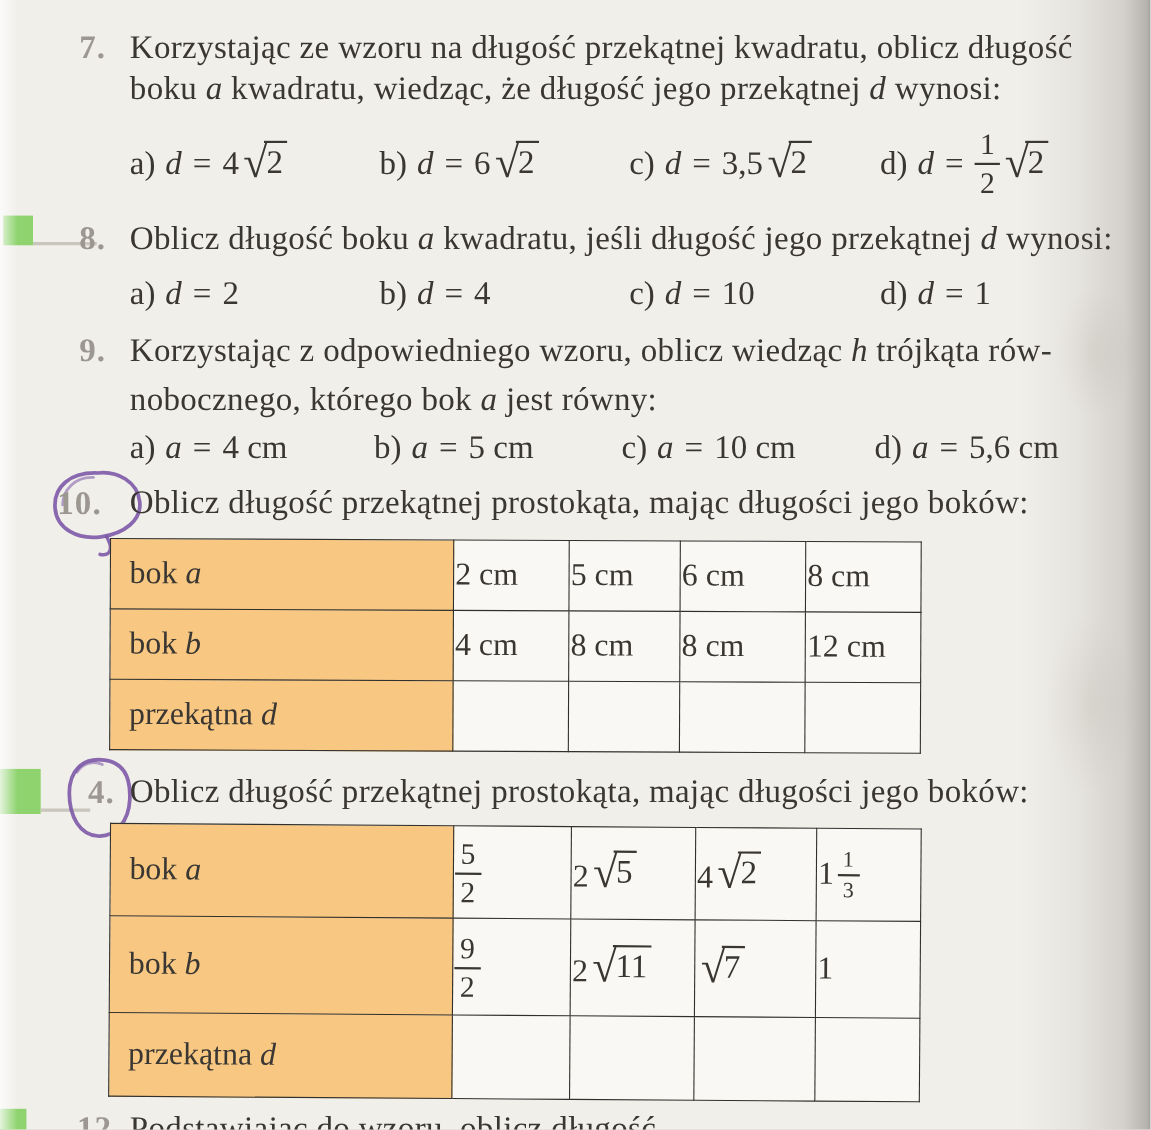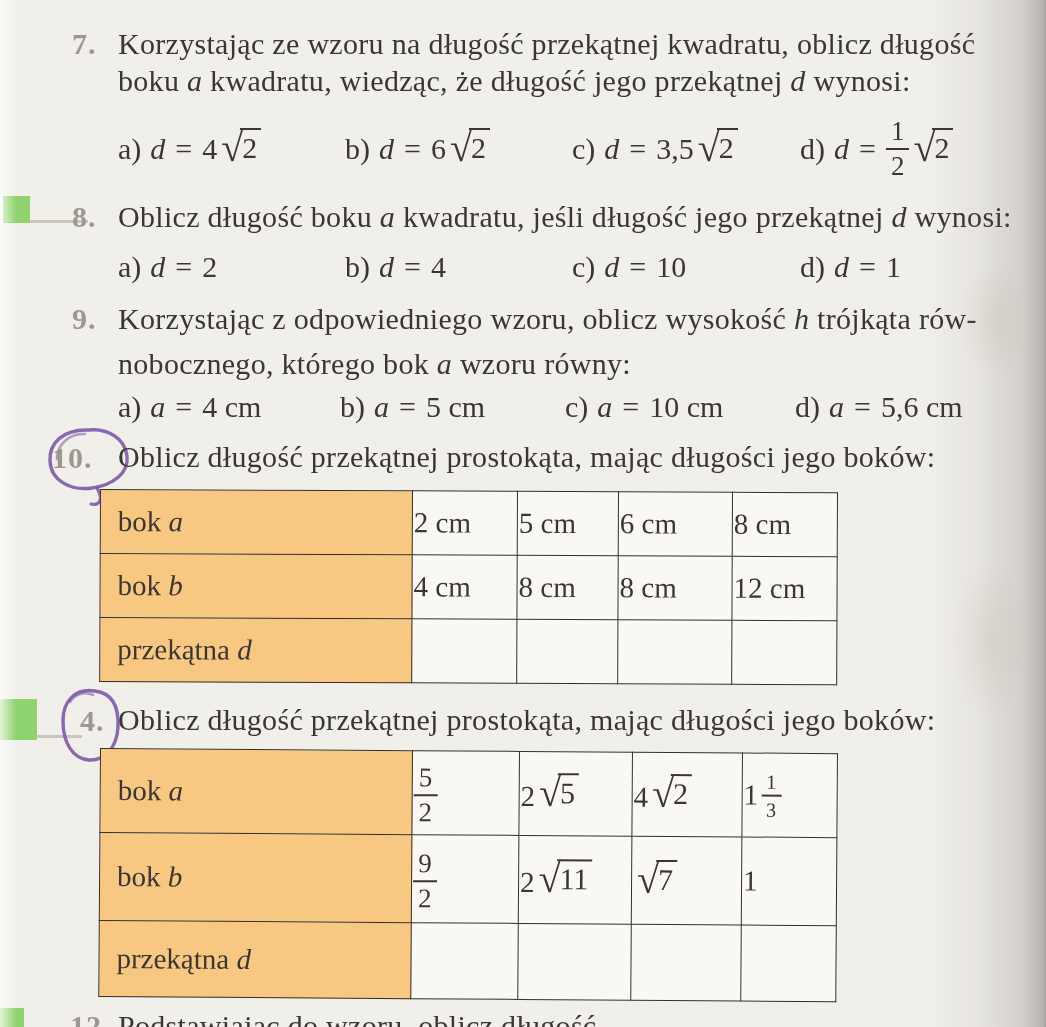--- a/index.html
+++ b/index.html
@@ -115,22 +115,22 @@
       <span>10</span>
   </div>
   <div class="abs opt" style="left:800px;top:245px;">
     <span class="lab">d)</span>
       <span class="v">d</span>
       <span class="eq">=</span>
       <span>1</span>
   </div>
 
   <div class="abs exnum" style="left:72px;top:302px;">9.</div>
-  <div class="abs tl" style="left:118px;top:302px;"><span>Korzystając z odpowiedniego wzoru, oblicz wysokość </span><span class="v">h</span><span> trójkąta rów-</span></div>
-  <div class="abs tl" style="left:118px;top:347px;"><span>nobocznego, którego bok </span><span class="v">a</span><span> wzoru równy:</span></div>
+  <div class="abs tl" style="left:118px;top:302px;"><span>Korzystając z odpowiedniego wzoru, oblicz wiedząc </span><span class="v">h</span><span> trójkąta rów-</span></div>
+  <div class="abs tl" style="left:118px;top:347px;"><span>nobocznego, którego bok </span><span class="v">a</span><span> jest równy:</span></div>
 
   <div class="abs opt" style="left:118px;top:385px;">
     <span class="lab">a)</span>
       <span class="v">a</span>
       <span class="eq">=</span>
       <span>4 cm</span>
   </div>
   <div class="abs opt" style="left:340px;top:385px;">
     <span class="lab">b)</span>
       <span class="v">a</span>

